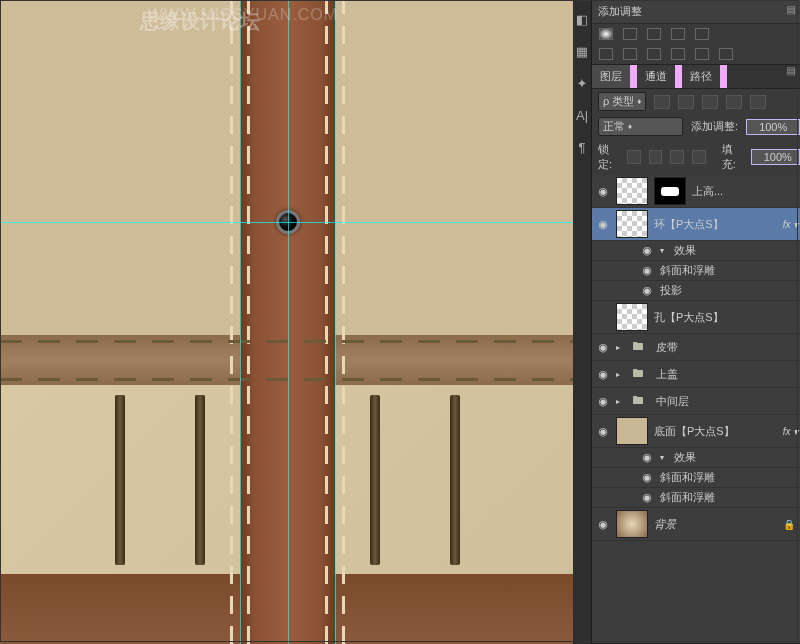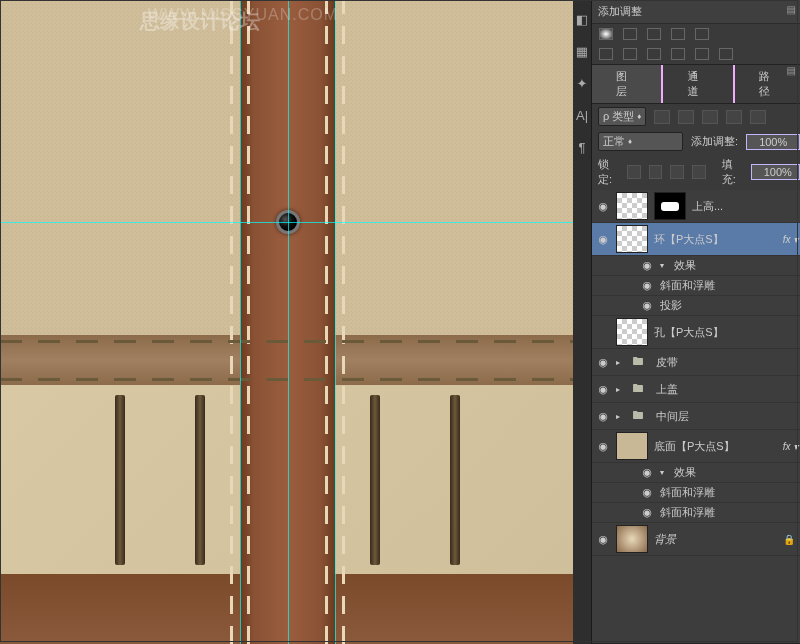--- a/index.html
+++ b/index.html
@@ -27,21 +27,21 @@
 .panels{position:absolute;right:0;top:0;width:227px;height:644px;background:#3a3a3a;display:flex}
 .dock{width:29px;background:#2e2e2e;border-right:1px solid #1a1a1a;display:flex;flex-direction:column;align-items:center;padding-top:10px;gap:14px}
 .dock .ico{width:18px;height:18px;display:flex;align-items:center;justify-content:center;color:#aaa;font-size:13px}
 .main{flex:1;display:flex;flex-direction:column}
 
 .sect{border-bottom:1px solid #222}
 .sect-hdr{background:#3f3f3f;padding:4px 6px;display:flex;gap:4px;border-bottom:1px solid #2a2a2a}
 .mini{width:14px;height:12px;border:1px solid #666;display:inline-block;margin:1px}
 .row{display:flex;align-items:center;padding:3px 6px;gap:8px}
 .tabs{display:flex;background:#333;border-bottom:1px solid #222}
-.tab{padding:4px 24px;background:#3a3a3a;border-right:2px solid #f0abfc;cursor:pointer}
+.tab{padding:4px 8px;background:#3a3a3a;border-right:7px solid #f0abfc;cursor:pointer}
 .tab.active{background:#4a4a4a}
 .menu{position:absolute;right:4px;font-size:10px;color:#999}
 
 .dd{background:#555;border:1px solid #222;padding:1px 4px;display:flex;align-items:center;gap:3px;border-radius:2px}
 .dd .arr{font-size:8px}
 .numbox{background:#555;border:1px solid #c4b5fd;padding:1px 12px;min-width:36px;text-align:left}
 
 .layers{flex:1;overflow:auto;background:#3d3d3d}
 .layer{display:flex;align-items:center;padding:2px 4px;border-bottom:1px solid #333;gap:6px;min-height:28px}
 .layer.sel{background:#5a7aa8}

